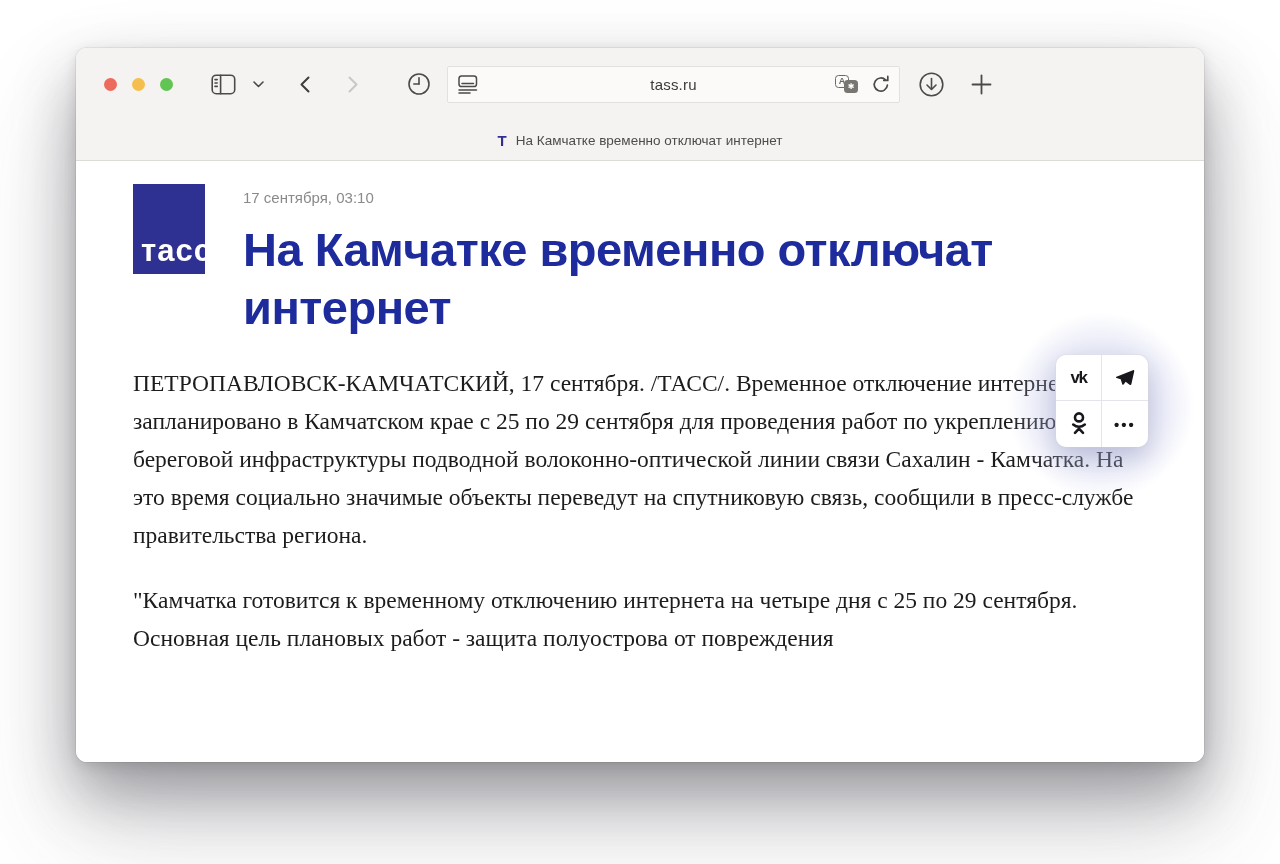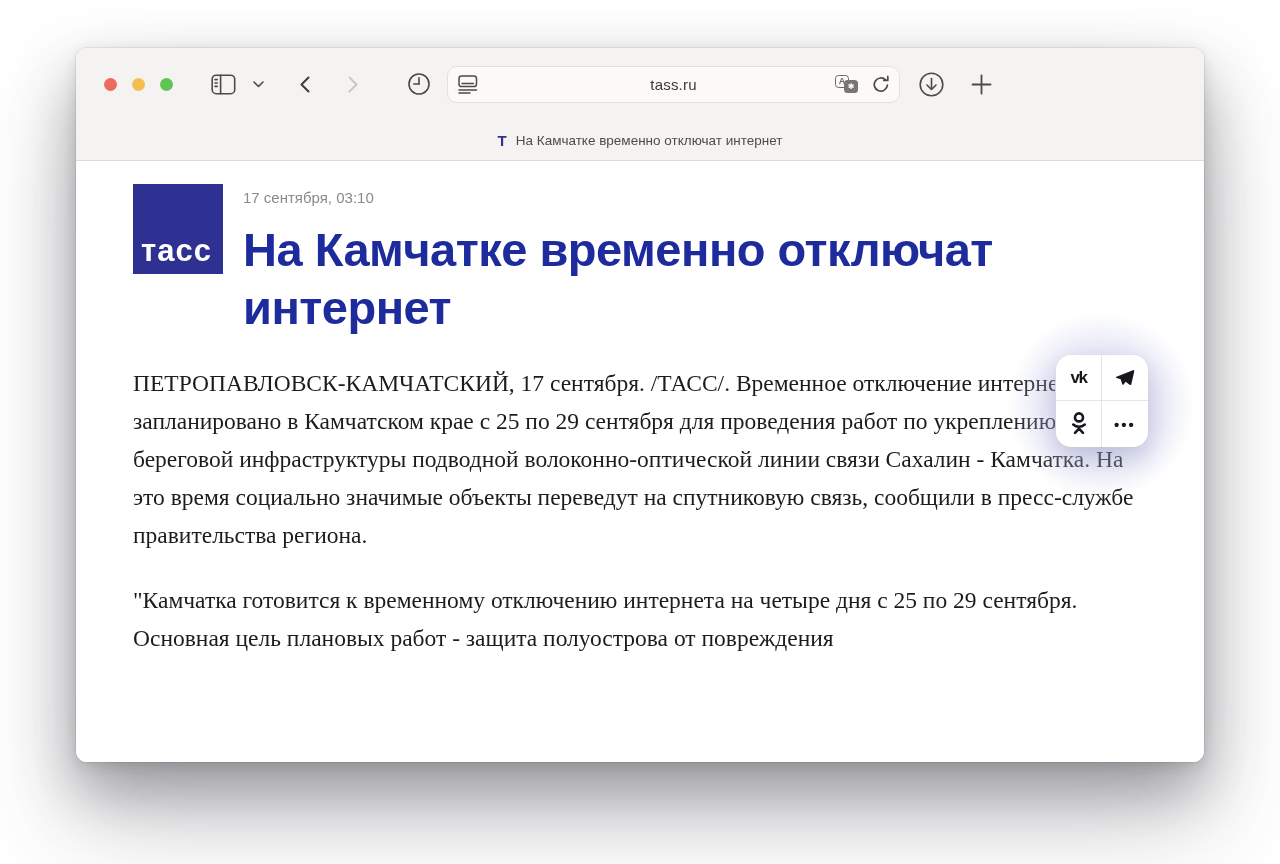--- a/index.html
+++ b/index.html
@@ -24,21 +24,21 @@
   .tl-yellow { left:56px;  background:#f5bf4f; }
   .tl-green  { left:84px;  background:#61c454; }
 
   .tbtn { position:absolute; top:0; height:72px; display:flex; align-items:center;
           justify-content:center; background:transparent; border:none; cursor:default; }
   .ic   { stroke:#4c4a48; fill:none; stroke-width:1.6; stroke-linecap:round; stroke-linejoin:round; }
 
   
   .urlbar {
     position:absolute; left:371px; top:18px; width:453px; height:37px;
-    background:#fbfaf9; border:1px solid #e3e1df; border-radius:10px;
+    background:#fbfaf9; border:1px solid #e3e1df; border-radius:2px;
     display:flex; align-items:center; justify-content:center;
   }
   .url-text { font-size:15px; color:#3c3a38; letter-spacing:.2px; }
   .reader-btn { position:absolute; left:10px; top:0; height:35px; width:28px;
                 display:flex; align-items:center; background:none; border:none; }
   .url-right { position:absolute; right:8px; top:0; height:35px; display:flex;
                align-items:center; gap:10px; }
   .mini-btn { background:none; border:none; display:flex; align-items:center; height:35px; }
 
   .translate-wrap { position:relative; width:26px; height:22px; }
@@ -58,41 +58,41 @@
   .tab-title { font-size:13.5px; color:#4e4c4a; }
 
   
   .content { position:relative; height:601px; background:#ffffff; overflow:hidden; }
 
   .glow { position:absolute; left:905px; top:125px; width:240px; height:240px;
           border-radius:50%; pointer-events:none;
           background:radial-gradient(closest-side, rgba(165,170,218,.55),
                      rgba(190,195,232,.28) 55%, rgba(255,255,255,0) 78%); }
 
-  .tass-logo { position:absolute; left:57px; top:23px; width:90px; height:90px;
+  .tass-logo { position:absolute; left:57px; top:23px; width:72px; height:90px;
                background:#2e3192; display:flex; align-items:flex-end; }
   .tass-logo span { color:#ffffff; font-weight:bold; font-size:31px; line-height:1;
                     letter-spacing:1px; margin:0 0 8px 8px;
                     font-family:"Liberation Sans", sans-serif; }
 
   .headblock { padding:28px 83px 0 167px; }
   .date { font-size:15px; color:#8b8a88; margin-bottom:15px; }
   .headline { color:#1e2b9c; font-weight:bold; font-size:47px; line-height:58px;
               letter-spacing:-.5px; max-width:880px; }
 
   .subtitle { margin:19px 57px 0 57px; max-width:897px; color:#1d3ab2;
               font-weight:bold; font-size:22px; line-height:34px; letter-spacing:-.2px; }
 
   .body-p { margin:27px 57px 0 57px; max-width:1022px; color:#1c1c1e;
             font-family:"Liberation Serif", serif; font-size:23.5px; line-height:38px; }
 
   
   .share { position:absolute; left:980px; top:194px; width:92px; height:92px;
            display:grid; grid-template-columns:46px 46px; grid-template-rows:46px 46px;
-           border-radius:15px; overflow:hidden;
+           border-radius:10px; overflow:hidden;
            box-shadow:0 10px 24px rgba(90,95,150,.28), 0 0 0 1px #e7e7ec; }
   .share-btn { background:#ffffff; border:none; display:flex; align-items:center;
                justify-content:center; cursor:pointer; }
   .share-btn:nth-child(1) { border-right:1px solid #e4e4e9; border-bottom:1px solid #e4e4e9; }
   .share-btn:nth-child(2) { border-bottom:1px solid #e4e4e9; }
   .share-btn:nth-child(3) { border-right:1px solid #e4e4e9; }
   .vk-label { font-weight:800; font-size:17px; letter-spacing:-1.5px; color:#17171c; }
   .dots { font-size:15px; font-weight:bold; letter-spacing:2px; color:#17171c; }
 </style>
 </head>

